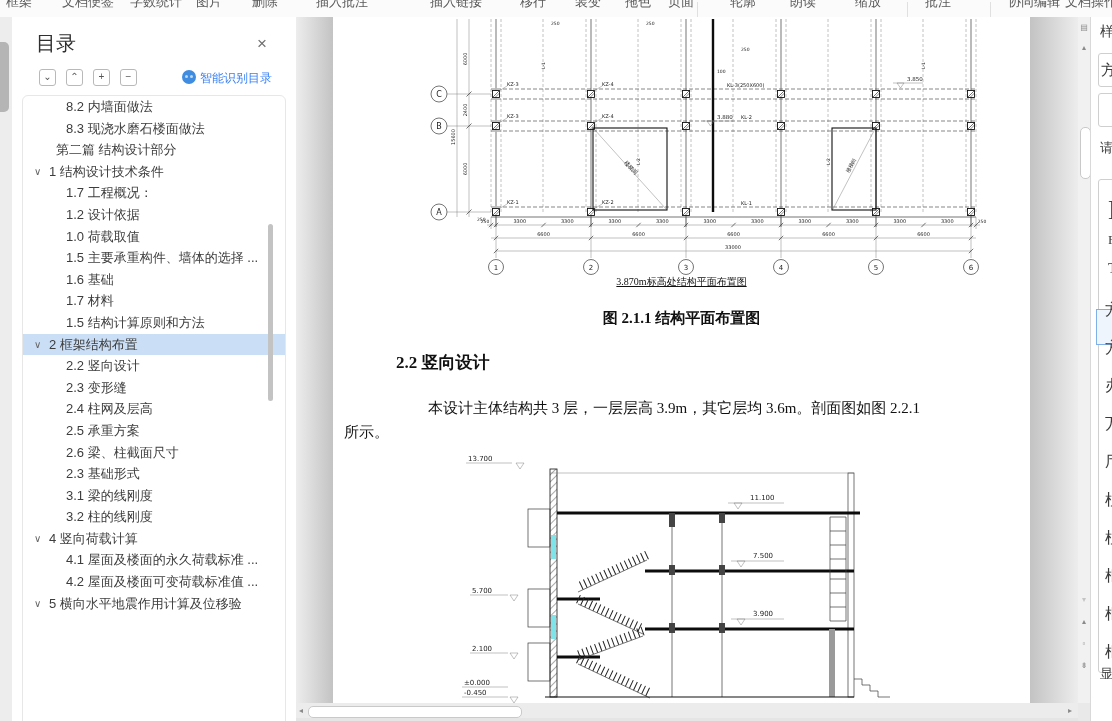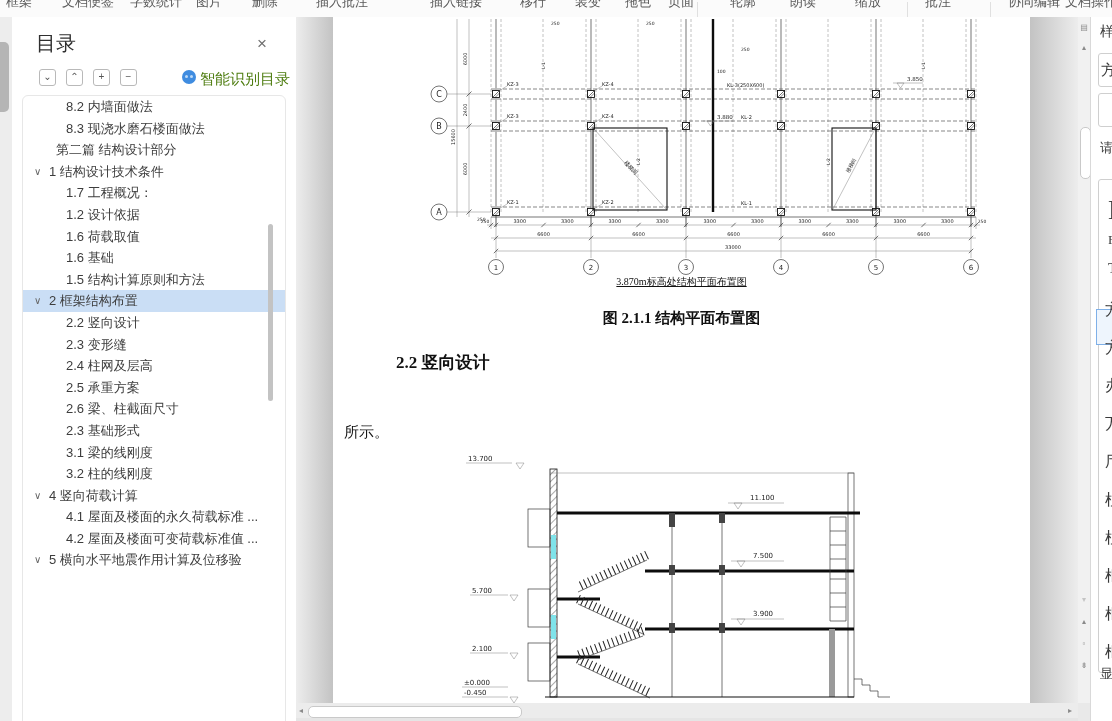--- a/index.html
+++ b/index.html
@@ -15,21 +15,21 @@
   #rail-tab{left:0;top:25px;width:9px;height:70px;background:#b5b5b5;border-radius:0 5px 5px 0;}
   
   #sidebar{left:12px;top:17px;width:284px;height:704px;background:#fff;border-right:1px solid #e3e3e3;}
   #toc-title{left:24px;top:13px;font-size:20px;color:#2f2f2f;}
   #toc-close{left:245px;top:18px;font-size:17px;color:#707070;line-height:1;}
   .tool-box{top:52px;width:15px;height:15px;border:1px solid #b9b9b9;border-radius:3px;color:#555;
             font-size:10px;text-align:center;line-height:14px;background:#fff;}
   #smart-icon{left:170px;top:53px;width:14px;height:14px;border-radius:50%;background:#3f8ce0;}
   #smart-icon i{position:absolute;left:3px;top:5px;width:3px;height:3px;border-radius:50%;background:#bcd9f7;}
   #smart-icon i+i{left:8px;}
-  #smart-label{left:188px;top:53px;font-size:15px;color:#4d7c0f;}
+  #smart-label{left:188px;top:53px;font-size:12px;color:#3b82f6;}
   #toc-box{left:10px;top:78px;width:262px;height:630px;border:1px solid #e7e7e7;border-radius:6px;overflow:hidden;background:#fff;}
   .toc-item{position:relative;height:21.6px;line-height:21.6px;font-size:13px;color:#3d3d3d;white-space:nowrap;overflow:hidden;}
   .toc-item.lv1{padding-left:26px;}
   .toc-item.part{padding-left:33px;}
   .toc-item.lv2{padding-left:43px;}
   .toc-item.sel{background:#cadef5;}
   .toc-item .chev{position:absolute;left:11px;top:0;font-size:10px;color:#666;}
   #toc-scroll{left:256px;top:207px;width:5px;height:177px;border-radius:3px;background:#c3c3c3;}
   
   #viewport{left:296px;top:17px;width:782px;height:704px;background:#e5e5e5;}
@@ -110,22 +110,24 @@
       <i></i>
     </div>
   <div id="smart-label" class="abs">智能识别目录</div>
   <div id="toc-box" class="abs">
       <div class="toc-item lv2"><span>8.2 内墙面做法</span></div>
       <div class="toc-item lv2"><span>8.3 现浇水磨石楼面做法</span></div>
       <div class="toc-item part"><span>第二篇 结构设计部分</span></div>
       <div class="toc-item lv1"><span class="chev">∨</span><span>1 结构设计技术条件</span></div>
       <div class="toc-item lv2"><span>1.7 工程概况：</span></div>
       <div class="toc-item lv2"><span>1.2 设计依据</span></div>
-      <div class="toc-item lv2"><span>1.6 荷载取值</span></div>
+      <div class="toc-item lv2"><span>1.0 荷载取值</span></div>
+      <div class="toc-item lv2"><span>1.5 主要承重构件、墙体的选择 ...</span></div>
       <div class="toc-item lv2"><span>1.6 基础</span></div>
+      <div class="toc-item lv2"><span>1.7 材料</span></div>
       <div class="toc-item lv2"><span>1.5 结构计算原则和方法</span></div>
       <div class="toc-item lv1 sel"><span class="chev">∨</span><span>2 框架结构布置</span></div>
       <div class="toc-item lv2"><span>2.2 竖向设计</span></div>
       <div class="toc-item lv2"><span>2.3 变形缝</span></div>
       <div class="toc-item lv2"><span>2.4 柱网及层高</span></div>
       <div class="toc-item lv2"><span>2.5 承重方案</span></div>
       <div class="toc-item lv2"><span>2.6 梁、柱截面尺寸</span></div>
       <div class="toc-item lv2"><span>2.3 基础形式</span></div>
       <div class="toc-item lv2"><span>3.1 梁的线刚度</span></div>
       <div class="toc-item lv2"><span>3.2 柱的线刚度</span></div>
@@ -338,20 +340,21 @@
           <circle cx="465" cy="250" r="7.5" class="ln" fill="#fff"></circle>
           <text x="465" y="252.8" class="t7 mid">5</text>
           <circle cx="560" cy="250" r="7.5" class="ln" fill="#fff"></circle>
           <text x="560" y="252.8" class="t7 mid">6</text>
         </g>
     </svg>
 
     <div id="plan-caption" class="abs doc-serif">3.870m标高处结构平面布置图</div>
     <div id="fig-title" class="abs doc-serif">图 2.1.1 结构平面布置图</div>
     <div id="sec-heading" class="abs doc-serif">2.2 竖向设计</div>
+    <div id="para1" class="abs doc-serif">本设计主体结构共 3 层，一层层高 3.9m，其它层均 3.6m。剖面图如图 2.2.1</div>
     <div id="para2" class="abs doc-serif">所示。</div>
 
     <svg class="abs" style="left:117px;top:430px" width="460" height="256" viewBox="0 0 460 256">
       <defs>
         <pattern id="hat" width="5" height="5" patternUnits="userSpaceOnUse" patternTransform="rotate(45)">
           <line x1="0" y1="0" x2="0" y2="5" stroke="#555" stroke-width="1"></line>
         </pattern>
       </defs>
       <g>
 

